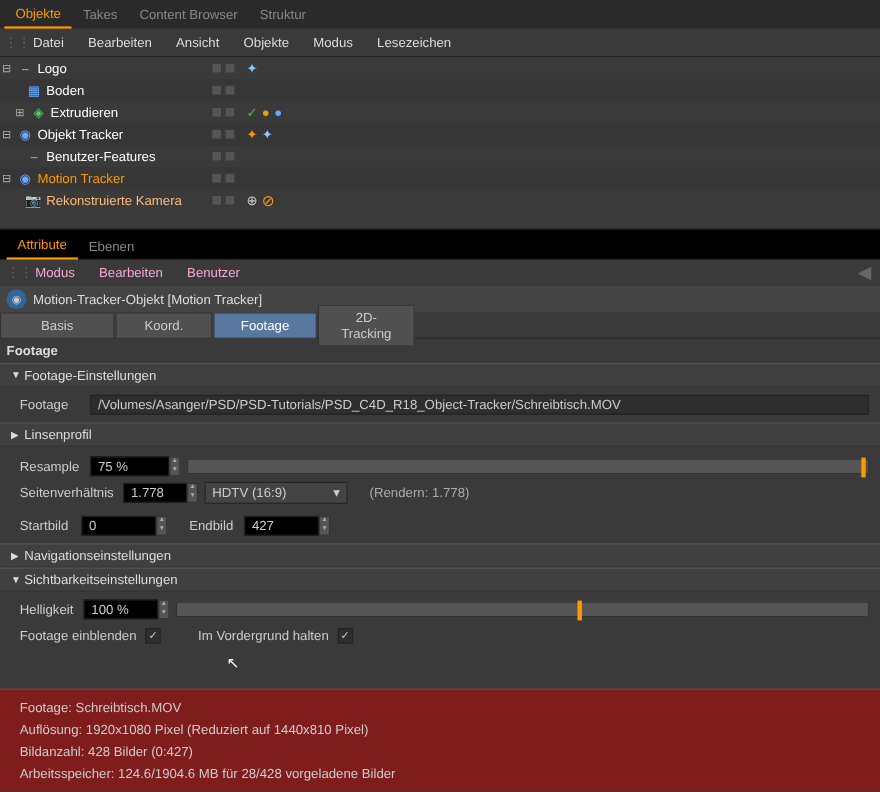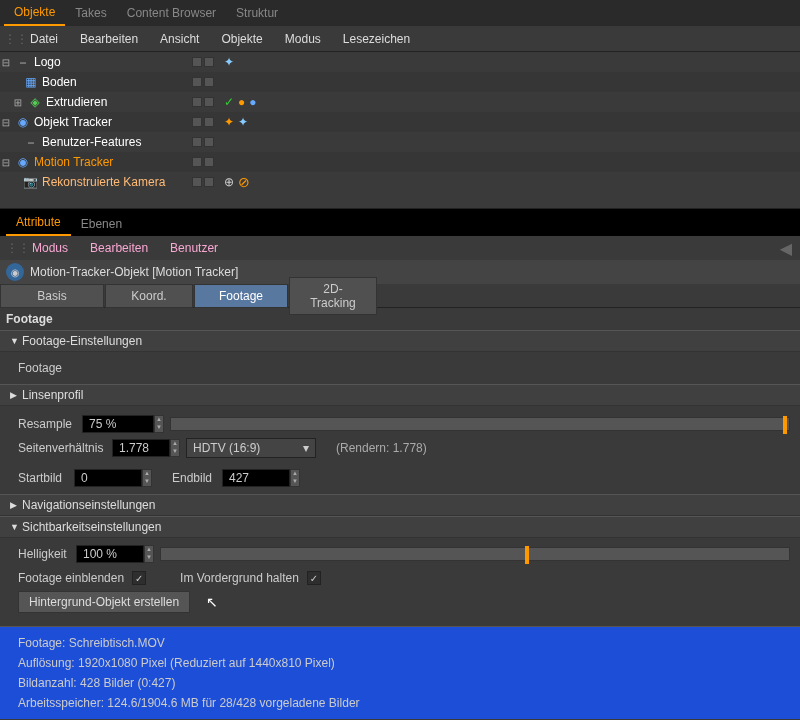--- a/index.html
+++ b/index.html
@@ -57,21 +57,21 @@
 .text-input { background: #2e2e2e; border: 1px solid #222; color: #ccc; padding: 2px 6px; height: 18px; flex: 1; }
 .num-input { background: #000000; border: 1px solid #222; color: #ccc; padding: 2px 6px; height: 18px; width: 60px; }
 .spinner { width: 10px; height: 18px; background: #555; border: 1px solid #333; display: flex; flex-direction: column; }
 .spinner div { flex: 1; font-size: 6px; text-align: center; color: #aaa; }
 .slider-track { flex: 1; height: 14px; background: #555; position: relative; margin-left: 6px; border: 1px solid #333; }
 .slider-thumb { position: absolute; top: -2px; width: 4px; height: 18px; background: #f90; }
 .dropdown { background: #444; border: 1px solid #222; color: #ccc; padding: 2px 6px; height: 20px; width: 130px; display: flex; justify-content: space-between; align-items: center; }
 .btn { background: #555; border: 1px solid #333; color: #ddd; padding: 3px 10px; }
 .checkbox { width: 14px; height: 14px; background: #2e2e2e; border: 1px solid #222; display: inline-flex; align-items: center; justify-content: center; color: #ccc; font-size: 10px; }
 
-.info-area { padding: 6px 10px 6px 18px; background: #1d4ed8; color: #ccc; line-height: 20px; border-top: 1px solid #555; margin-top: 8px; }
+.info-area { padding: 6px 10px 6px 18px; background: #7f1d1d; color: #ccc; line-height: 20px; border-top: 1px solid #555; margin-top: 8px; }
 </style>
 </head>
 <body>
 
 <div class="top-tabs">
   <div class="top-tab active">Objekte</div>
   <div class="top-tab">Takes</div>
   <div class="top-tab">Content Browser</div>
   <div class="top-tab">Struktur</div>
 </div>
@@ -213,20 +213,21 @@
 <div class="section-label">Footage</div>
 
 <div class="group-header">
   <span class="group-arrow">▼</span>
   <span>Footage-Einstellungen</span>
 </div>
 
 <div class="form-area">
   <div class="form-row">
     <span class="form-label" style="width:64px">Footage</span>
+    <input class="text-input" value="/Volumes/Asanger/PSD/PSD-Tutorials/PSD_C4D_R18_Object-Tracker/Schreibtisch.MOV" style="">
   </div>
 </div>
 
 <div class="group-header" style="padding-left:10px">
   <span class="group-arrow">▶</span>
   <span>Linsenprofil</span>
 </div>
 
 <div class="form-area" style="padding-top:6px">
   <div class="form-row">
@@ -290,21 +291,20 @@
         <div class="slider-thumb" style="left:58%"></div>
       </div>
   </div>
   <div class="form-row">
     <span class="form-label">Footage einblenden</span>
     <span class="checkbox">✓</span>
     <span class="form-label" style="margin-left:34px">Im Vordergrund halten</span>
     <span class="checkbox">✓</span>
   </div>
   <div class="form-row" style="position:relative">
-    <button class="btn">Hintergrund-Objekt erstellen</button>
     <span style="position:absolute;left:188px;top:4px;font-size:14px;color:#fff">↖</span>
   </div>
 </div>
 
 <div class="info-area">
   <div>Footage: Schreibtisch.MOV</div>
   <div>Auflösung: 1920x1080 Pixel (Reduziert auf 1440x810 Pixel)</div>
   <div>Bildanzahl: 428 Bilder (0:427)</div>
   <div>Arbeitsspeicher: 124.6/1904.6 MB für 28/428 vorgeladene Bilder</div>
 </div>

